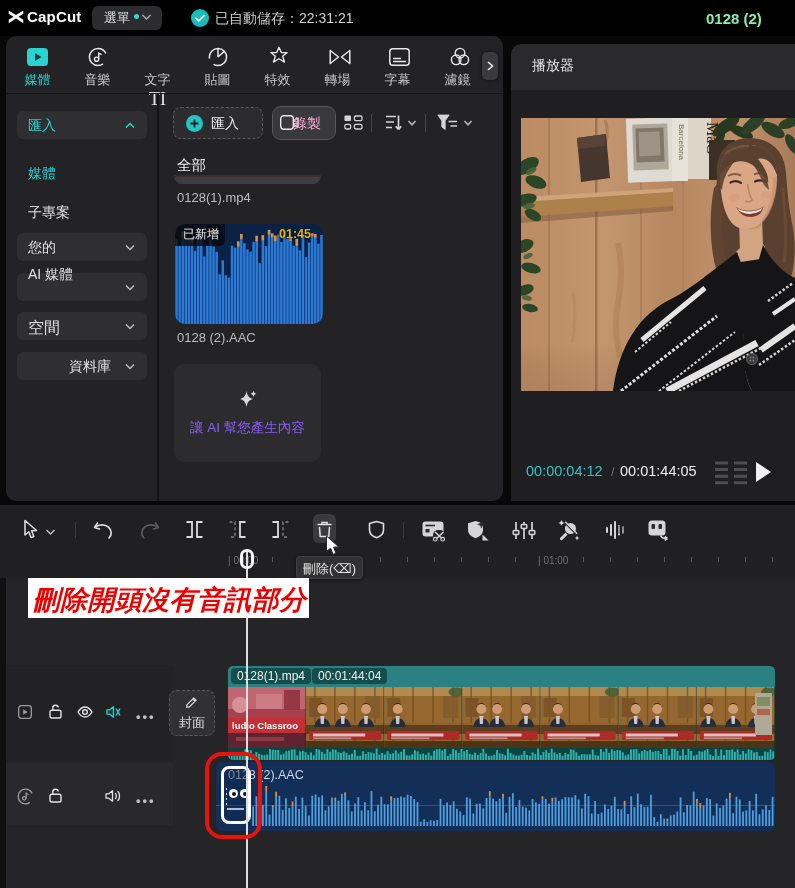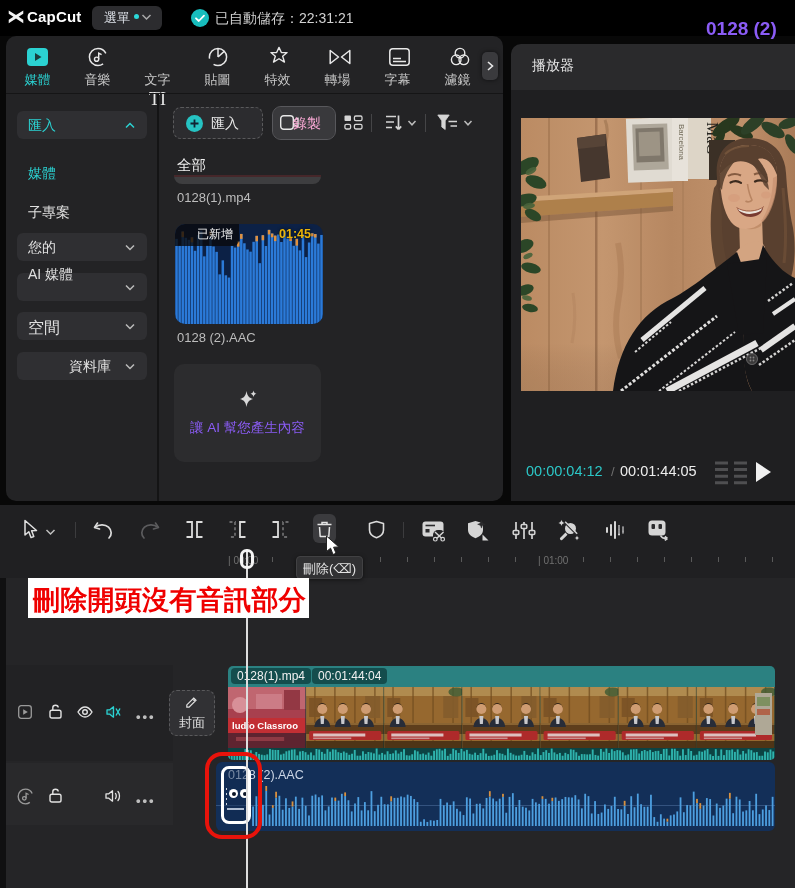--- a/index.html
+++ b/index.html
@@ -21,21 +21,21 @@
     <div class="abs" style="left:104px;top:9px;color:#dfe3ea;font-size:13px;">選單</div>
     <div class="abs" style="left:134px;top:14px;width:5px;height:5px;border-radius:50%;background:#2bd8d8;"></div>
     <svg class="abs" style="left:141px;top:13px;" width="11" height="8" viewBox="0 0 11 8">
         <path d="M1.5 2 L5.5 6 L9.5 2" stroke="#aaa" stroke-width="1.5" fill="none"></path>
       </svg>
     <div class="abs" style="left:191px;top:9px;width:18px;height:18px;border-radius:50%;background:#17bdbd;"></div>
     <svg class="abs" style="left:191px;top:9px;" width="18" height="18" viewBox="0 0 18 18">
         <path d="M5 9.3 L7.8 12 L13 6.6" stroke="#fff" stroke-width="1.8" fill="none" stroke-linecap="round" stroke-linejoin="round"></path>
       </svg>
     <div class="abs" style="left:215px;top:10px;color:#d2d2d2;font-size:14px;">已自動儲存：22:31:21</div>
-    <div class="abs" style="left:706px;top:18px;color:#8b5cf6;font-size:19px;font-weight:600;">0128 (2)</div>
+    <div class="abs" style="left:706px;top:10px;color:#86efac;font-size:15px;font-weight:600;">0128 (2)</div>
   </div>
 
   <div class="abs" id="leftpanel" style="left:6px;top:36px;width:497px;height:465px;background:#232325;border-radius:10px;">
     <div class="abs" id="tabs" style="left:0;top:0;width:497px;height:57px;">
 
       <svg class="abs" style="left:21px;top:12px;" width="21" height="18" viewBox="0 0 21 18">
           <rect x="0" y="0" width="21" height="18" rx="4" fill="#2bd2d2"></rect>
           <path d="M8 5 L14.5 9 L8 13 Z" fill="#1a3d3d"></path>
         </svg>
       <div class="abs" style="left:11.5px;top:35px;width:40px;text-align:center;color:#2bd2d2;font-size:13px;">媒體</div>
@@ -225,21 +225,21 @@
             <rect x="126.72" y="10.24" width="2.5" height="89.76" fill="#2b7ad8"></rect>
             <rect x="129.8" y="33.1" width="2.5" height="66.9" fill="#2b7ad8"></rect>
             <rect x="132.88" y="18.49" width="2.5" height="81.51" fill="#2b7ad8"></rect>
             <rect x="135.97" y="9.28" width="2.5" height="90.72" fill="#2b7ad8"></rect>
             <rect x="135.97" y="9.28" width="2.5" height="3.08" fill="#e0913f"></rect>
             <rect x="139.05" y="10.05" width="2.5" height="89.95" fill="#2b7ad8"></rect>
             <rect x="139.05" y="10.05" width="2.5" height="3.45" fill="#e0913f"></rect>
             <rect x="142.13" y="19.57" width="2.5" height="80.43" fill="#2b7ad8"></rect>
             <rect x="145.22" y="10.96" width="2.5" height="89.04" fill="#2b7ad8"></rect>
           </svg>
-        <div class="abs" style="left:0;top:0;padding:2px 6px 3px 22px;background:rgba(10,10,12,0.8);border-radius:10px 0 6px 0;color:#f2f2f2;font-size:12px;">已新增</div>
+        <div class="abs" style="left:0;top:0;padding:2px 6px 3px 8px;background:rgba(10,10,12,0.8);border-radius:10px 0 6px 0;color:#f2f2f2;font-size:12px;">已新增</div>
         <div class="abs" style="right:12px;top:3px;color:#eab308;font-size:12.5px;font-weight:600;text-shadow:0 0 3px rgba(0,0,0,.8);">01:45</div>
       </div>
       <div class="abs" style="left:18px;top:236px;color:#bdbdbd;font-size:13px;">0128 (2).AAC</div>
 
       <div class="abs" style="left:15px;top:270px;width:147px;height:98px;background:#2c2c2e;border-radius:10px;"></div>
       <svg class="abs" style="left:78px;top:295px;" width="22" height="22" viewBox="0 0 22 22">
           <path d="M9.5 2 C10.5 7 11.5 8.5 16 10 C11.5 11.5 10.5 13 9.5 18 C8.5 13 7.5 11.5 3 10 C7.5 8.5 8.5 7 9.5 2 Z" fill="#d9d9d9"></path>
           <path d="M16.5 1.5 C17 3.5 17.5 4.2 19.5 4.8 C17.5 5.4 17 6.1 16.5 8.1 C16 6.1 15.5 5.4 13.5 4.8 C15.5 4.2 16 3.5 16.5 1.5 Z" fill="#d9d9d9"></path>
         </svg>
       <div class="abs" style="left:0px;top:325px;width:147px;margin-left:15px;text-align:center;color:#8b5cf6;font-size:13.5px;">讓 AI 幫您產生內容</div>
@@ -1121,17 +1121,17 @@
   <div class="abs" style="left:246px;top:552px;width:2px;height:336px;background:#dedede;"></div>
   <div class="abs" style="left:240px;top:549px;width:14px;height:20px;border:3px solid #f4f4f4;border-radius:6.5px;"></div>
 
   <div class="abs" style="left:296px;top:556px;width:67px;height:23px;background:#313133;border:1px solid #414143;border-radius:4px;box-shadow:0 1px 4px rgba(0,0,0,.5);color:#e2e2e2;font-size:13px;text-align:center;line-height:23px;">刪除(⌫)</div>
 
   <svg class="abs" style="left:325px;top:535px;" width="17" height="22" viewBox="0 0 17 22">
       <path d="M1.5 1 L1.5 16.5 L5.6 13.2 L8 19.5 L11 18.3 L8.6 12.2 L13.8 11.9 Z" fill="#fff" stroke="#222" stroke-width="1"></path>
     </svg>
 
   <div class="abs" style="left:28px;top:578px;width:281px;height:40px;background:#fff;"></div>
-  <div class="abs" style="left:33px;top:582px;color:#ef0000;font-size:27px;font-weight:700;letter-spacing:0.3px;">刪除開頭沒有音訊部分</div>
+  <div class="abs" style="left:33px;top:582px;color:#ef0000;font-size:27px;font-weight:700;letter-spacing:0.3px;font-style:italic;">刪除開頭沒有音訊部分</div>
 
   <div class="abs" style="left:205px;top:752px;width:57px;height:87px;border:4.5px solid #e8130b;border-radius:17px;"></div>
 
 </div>
 
 </body></html>

